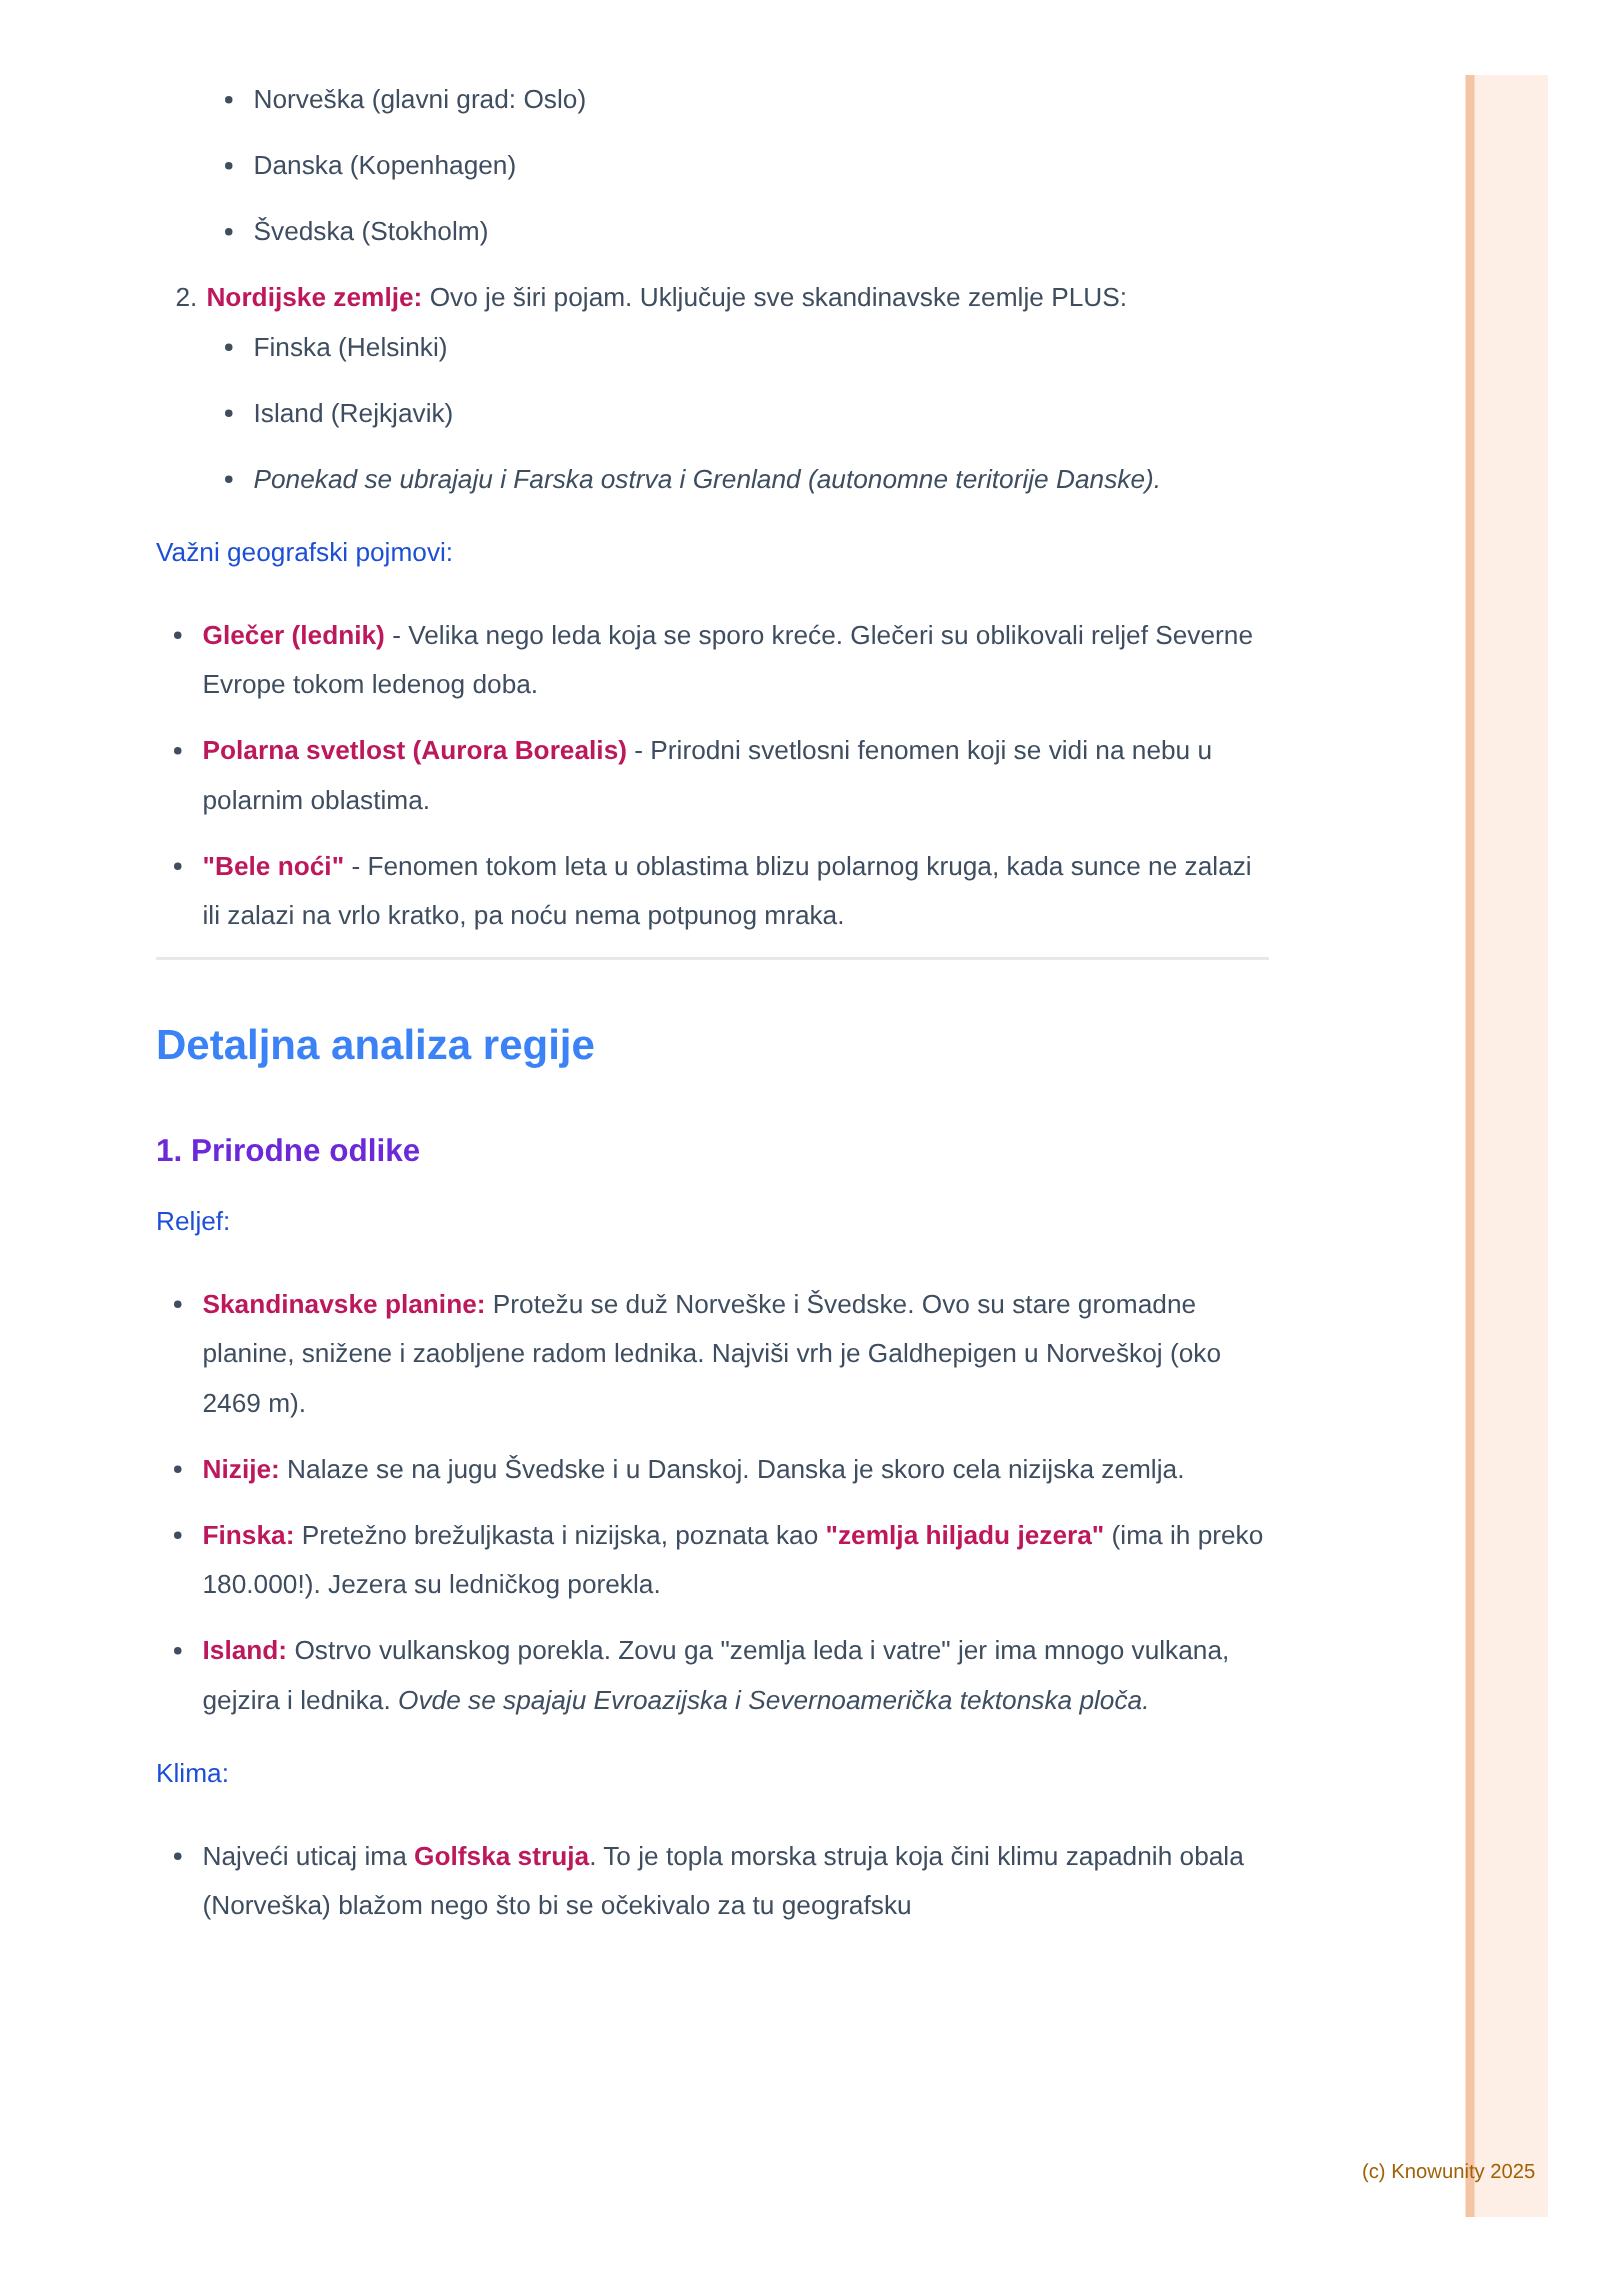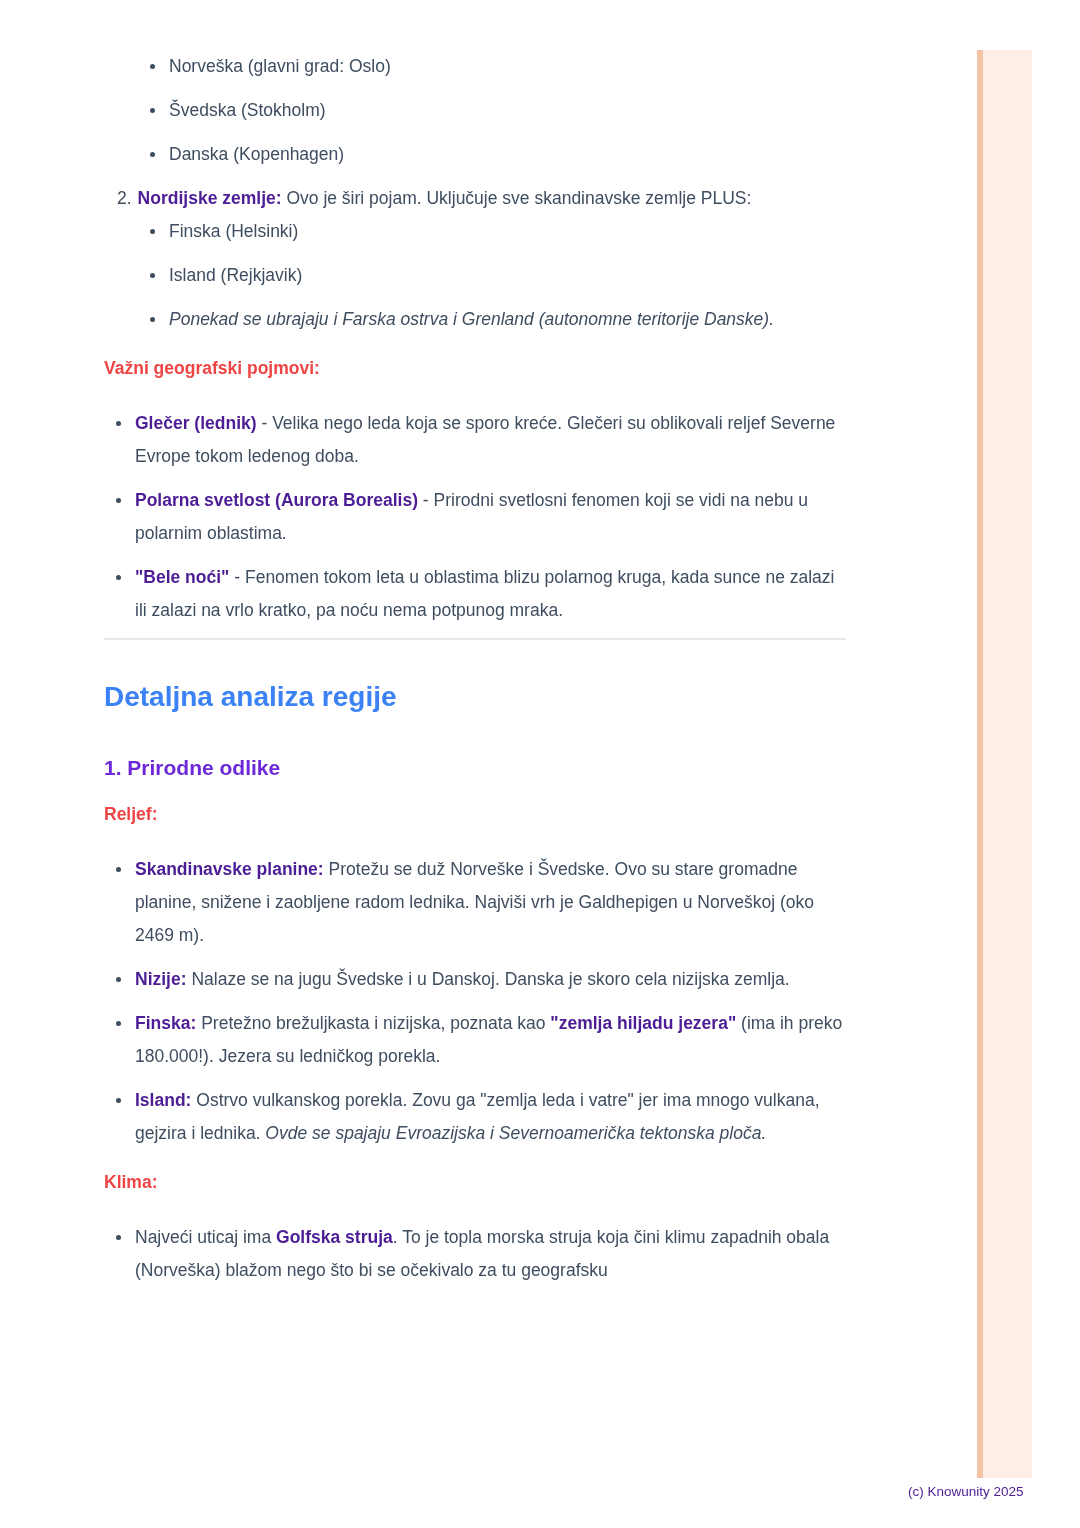--- a/index.html
+++ b/index.html
@@ -20,25 +20,25 @@
     top: 50px;
     left: 977px;
     width: 55px;
     height: 1428px;
     background: #fdefe6;
     border-left: 6px solid #f3c5a4;
     z-index: 1;
   }
   .watermark {
     position: absolute;
-    top: 1484px;
+    top: 1440px;
     left: 908px;
     font-size: 13.5px;
     line-height: 16px;
-    color: #4c1d95;
+    color: #a16207;
     z-index: 2;
     white-space: nowrap;
   }
   .content {
     position: absolute;
     top: 50px;
     left: 104px;
     width: 742px;
     z-index: 0;
   }
@@ -49,30 +49,30 @@
     position: absolute;
     width: 5px; height: 5px;
     border-radius: 50%;
     background: #3e4d5f;
     top: 14px;
   }
   ul.outer-list li { padding-left: 65px; }
   ul.outer-list li::before { left: 46px; }
   ul.inner-list li { padding-left: 31px; }
   ul.inner-list li::before { left: 12px; }
-  .b { font-weight: 700; color: #4c1d95; }
+  .b { font-weight: 700; color: #be185d; }
   .it { font-style: italic; text-align: center; }
   li.italic-item { font-style: italic; }
   .numbered {
     margin: 0 0 0 13px;
   }
   .numbered .num { margin-right: 6px; }
   .label {
-    font-weight: 700;
-    color: #ef4444;
+    font-weight: 400;
+    color: #1d4ed8;
     margin: 16px 0 22px 0;
   }
   hr.divider {
     border: none;
     border-top: 2px solid #e8e8e8;
     margin: 11px 0 0 0;
   }
   h1.section-heading {
     font-size: 28px;
     line-height: 34px;
@@ -93,22 +93,22 @@
 
 <div class="page">
 
   <div class="stripe"></div>
   <div class="watermark">(c) Knowunity 2025</div>
 
   <div class="content">
 
     <ul class="outer-list">
       <li><span>Norveška (glavni grad: Oslo)</span></li>
+      <li><span>Danska (Kopenhagen)</span></li>
       <li><span>Švedska (Stokholm)</span></li>
-      <li><span>Danska (Kopenhagen)</span></li>
     </ul>
 
     <p class="numbered"><span class="num">2.</span><span class="b">Nordijske zemlje:</span><span> Ovo je širi pojam. Uključuje sve skandinavske zemlje PLUS:</span></p>
 
     <ul class="outer-list">
       <li><span>Finska (Helsinki)</span></li>
       <li><span>Island (Rejkjavik)</span></li>
       <li class="italic-item"><span>Ponekad se ubrajaju i Farska ostrva i Grenland (autonomne teritorije Danske).</span></li>
     </ul>
 

